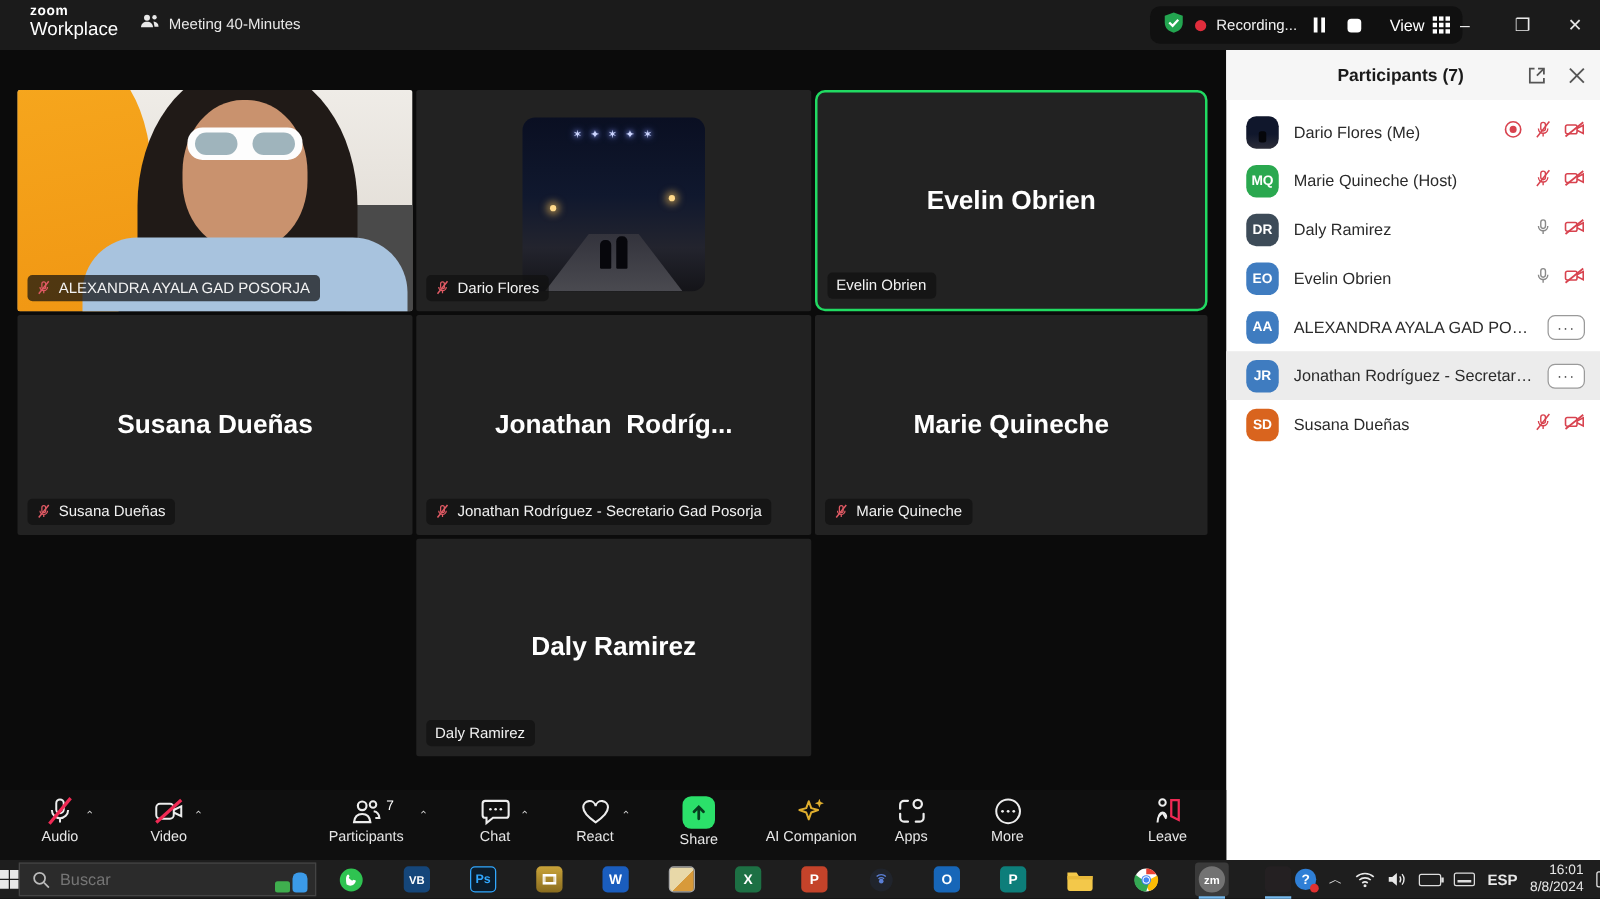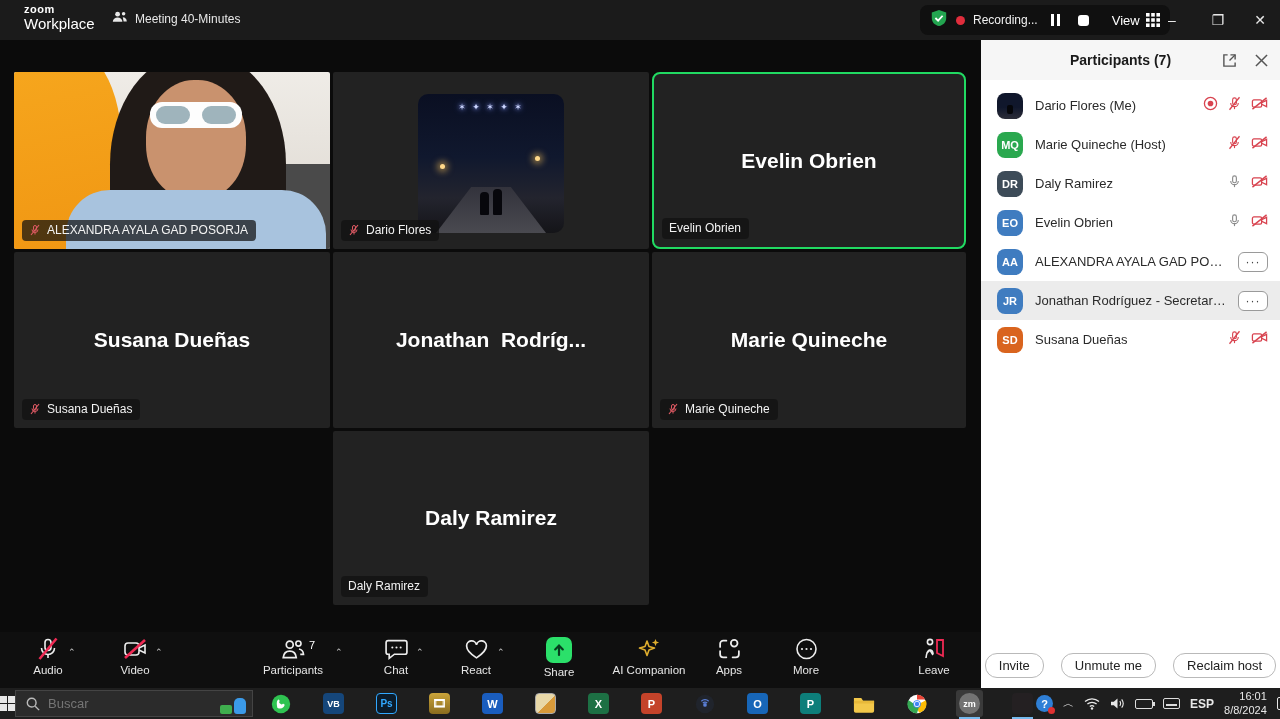--- a/index.html
+++ b/index.html
@@ -226,20 +226,31 @@
             <line x1="12" y1="17" x2="12" y2="21" stroke="#e05a64" stroke-width="2"></line>
             <line x1="4" y1="22" x2="20" y2="2" stroke="#e05a64" stroke-width="2.4"></line>
           </svg>
       </span>
       <span>Susana Dueñas</span>
     </div>
   </div>
 
   <div class="tile" style="left:333px; top:212px; width:316px; height:176px;">
     <div class="center-name">Jonathan  Rodríg...</div>
+    <div class="nameplate">
+      <span class="np-mic">
+        <svg width="12" height="12" viewBox="0 0 24 24">
+            <rect x="9" y="3" width="6" height="11" rx="3" fill="none" stroke="#e05a64" stroke-width="2"></rect>
+            <path d="M6 11a6 6 0 0 0 12 0" fill="none" stroke="#e05a64" stroke-width="2"></path>
+            <line x1="12" y1="17" x2="12" y2="21" stroke="#e05a64" stroke-width="2"></line>
+            <line x1="4" y1="22" x2="20" y2="2" stroke="#e05a64" stroke-width="2.4"></line>
+          </svg>
+      </span>
+      <span>Jonathan Rodríguez - Secretario Gad Posorja</span>
+    </div>
   </div>
 
   <div class="tile" style="left:652px; top:212px; width:314px; height:176px;">
     <div class="center-name">Marie Quineche</div>
     <div class="nameplate">
       <span class="np-mic">
         <svg width="12" height="12" viewBox="0 0 24 24">
             <rect x="9" y="3" width="6" height="11" rx="3" fill="none" stroke="#e05a64" stroke-width="2"></rect>
             <path d="M6 11a6 6 0 0 0 12 0" fill="none" stroke="#e05a64" stroke-width="2"></path>
             <line x1="12" y1="17" x2="12" y2="21" stroke="#e05a64" stroke-width="2"></line>
@@ -403,25 +414,20 @@
               <rect x="2" y="5" width="13" height="10" rx="2" fill="none" stroke="#d8434f" stroke-width="1.8"></rect>
               <path d="M15 9l7-3.5v9L15 11" fill="none" stroke="#d8434f" stroke-width="1.8"></path>
               <line x1="2" y1="18" x2="22" y2="2" stroke="#d8434f" stroke-width="2"></line>
             </svg>
         </span>
       </div>
     </div>
 
   </div>
 
-  <div id="panel-footer">
-    <button class="pf-btn">Invite</button>
-    <button class="pf-btn">Unmute me</button>
-    <button class="pf-btn">Reclaim host</button>
-  </div>
 </div>
 
 <div id="toolbar">
 
   <div class="tb-item" style="left:6px;">
     <svg width="24" height="24" viewBox="0 0 24 24">
         <rect x="9" y="2.5" width="6" height="11" rx="3" fill="none" stroke="#ededed" stroke-width="1.6"></rect>
         <path d="M5.5 11a6.5 6.5 0 0 0 13 0" fill="none" stroke="#ededed" stroke-width="1.6"></path>
         <line x1="12" y1="17.5" x2="12" y2="21" stroke="#ededed" stroke-width="1.6"></line>
         <line x1="3.5" y1="22" x2="20.5" y2="1.5" stroke="#ef2a54" stroke-width="2.6"></line>

